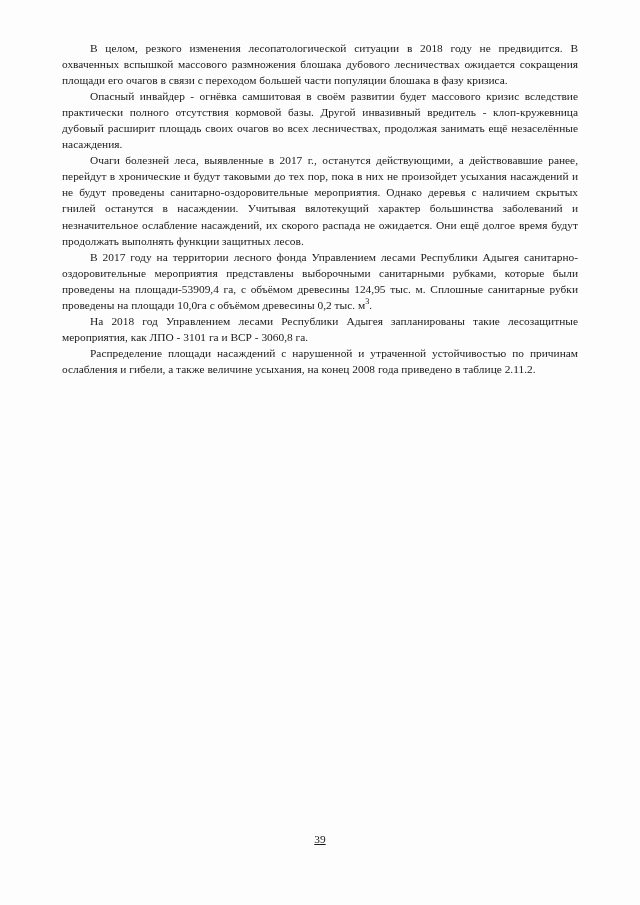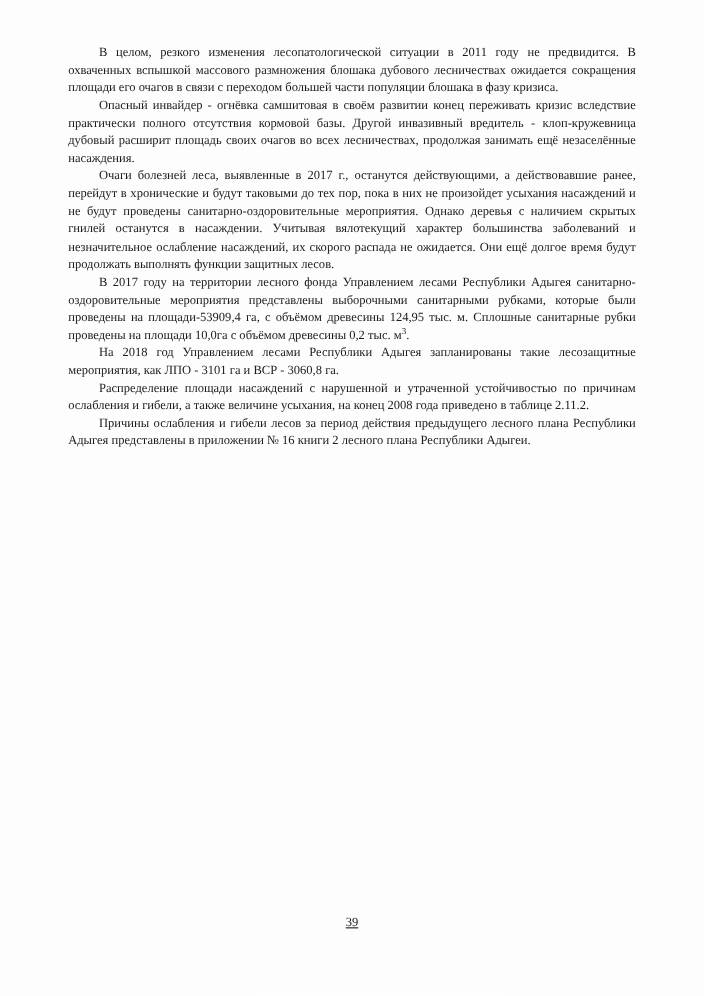--- a/index.html
+++ b/index.html
@@ -57,32 +57,31 @@
     line-height: 0;
   }
 </style>
 </head>
 <body>
 
 <div class="page">
   <div class="content">
 
 
-    <p class="para">В целом, резкого изменения лесопатологической ситуации в 2011 году не предвидится. В охваченных вспышкой массового размножения блошака дубового лесничествах ожидается сокращения площади его очагов в связи с переходом большей части популяции блошака в фазу кризиса.</p>
+    <p class="para">В целом, резкого изменения лесопатологической ситуации в 2018 году не предвидится. В охваченных вспышкой массового размножения блошака дубового лесничествах ожидается сокращения площади его очагов в связи с переходом большей части популяции блошака в фазу кризиса.</p>
 
-    <p class="para">Опасный инвайдер - огнёвка самшитовая в своём развитии конец переживать кризис вследствие практически полного отсутствия кормовой базы. Другой инвазивный вредитель - клоп-кружевница дубовый расширит площадь своих очагов во всех лесничествах, продолжая занимать ещё незаселённые насаждения.</p>
+    <p class="para">Опасный инвайдер - огнёвка самшитовая в своём развитии будет массового кризис вследствие практически полного отсутствия кормовой базы. Другой инвазивный вредитель - клоп-кружевница дубовый расширит площадь своих очагов во всех лесничествах, продолжая занимать ещё незаселённые насаждения.</p>
 
     <p class="para">Очаги болезней леса, выявленные в 2017 г., останутся действующими, а действовавшие ранее, перейдут в хронические и будут таковыми до тех пор, пока в них не произойдет усыхания насаждений и не будут проведены санитарно-оздоровительные мероприятия. Однако деревья с наличием скрытых гнилей останутся в насаждении. Учитывая вялотекущий характер большинства заболеваний и незначительное ослабление насаждений, их скорого распада не ожидается. Они ещё долгое время будут продолжать выполнять функции защитных лесов.</p>
 
     <p class="para"><span>В 2017 году на территории лесного фонда Управлением лесами Республики Адыгея санитарно-оздоровительные мероприятия представлены выборочными санитарными рубками, которые были проведены на площади-53909,4 га, с объёмом древесины 124,95 тыс. м. Сплошные санитарные рубки проведены на площади 10,0га с объёмом древесины 0,2 тыс. м</span><sup>3</sup><span>.</span></p>
 
 
 
     <p class="para">На 2018 год Управлением лесами Республики Адыгея запланированы такие лесозащитные мероприятия, как ЛПО - 3101 га и ВСР - 3060,8 га.</p>
 
     <p class="para">Распределение площади насаждений с нарушенной и утраченной устойчивостью по причинам ослабления и гибели, а также величине усыхания, на конец 2008 года приведено в таблице 2.11.2.</p>
 
-    <p class="para">Причины ослабления и гибели лесов за период действия предыдущего лесного плана Республики Адыгея представлены в приложении № 16 книги 2 лесного плана Республики Адыгеи.</p>
 
   </div>
 
   <div class="page-number">39</div>
 </div>
 
 </body></html>

